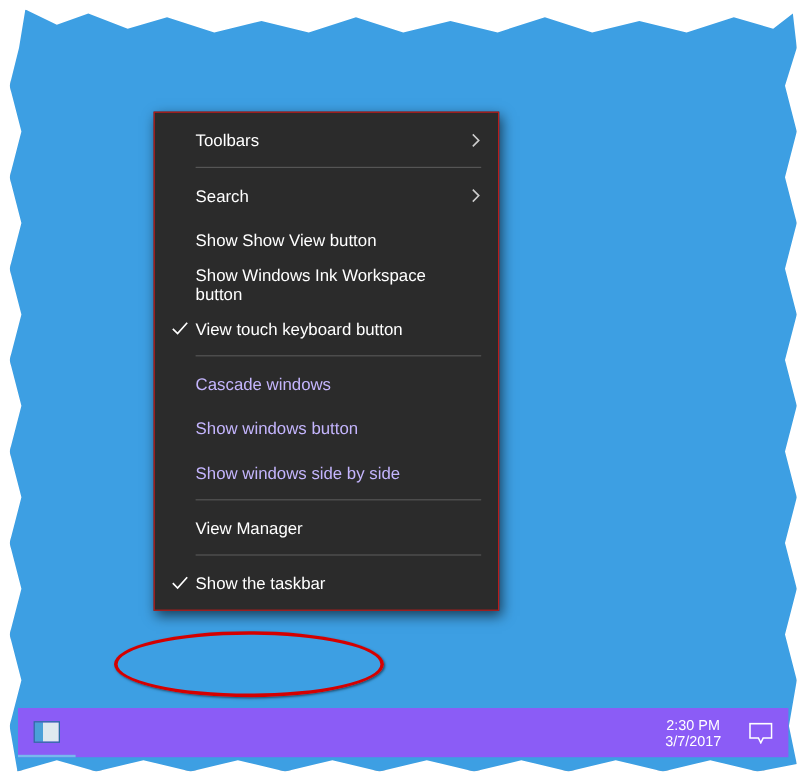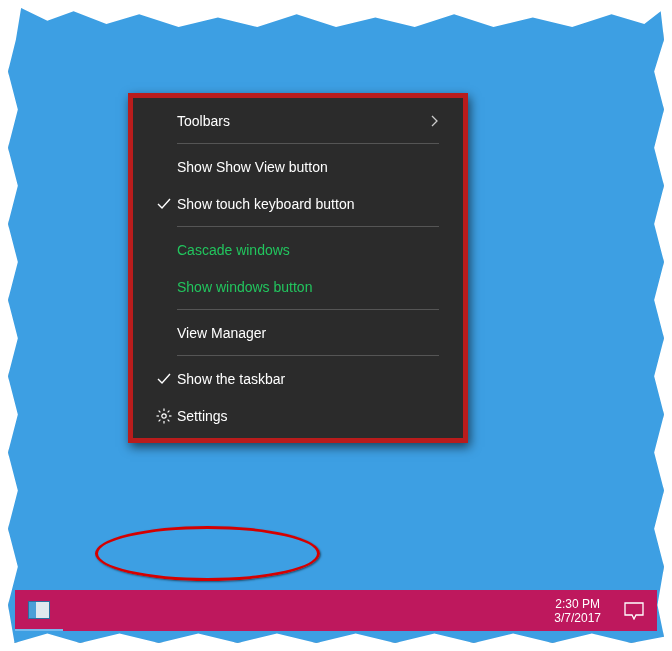--- a/index.html
+++ b/index.html
@@ -16,21 +16,21 @@
         95% 100%, 89% 98.5%, 83% 100%, 77% 98.5%, 71% 100%, 65% 98.5%, 59% 100%, 53% 98.5%, 47% 100%, 41% 98.5%, 35% 100%, 29% 98.5%, 23% 100%, 17% 98.5%, 11% 100%, 6% 98.5%, 1% 100%,
         0% 94%, 1.5% 88%, 0% 82%, 1.5% 76%, 0% 70%, 1.5% 64%, 0% 58%, 1.5% 52%, 0% 46%, 1.5% 40%, 0% 34%, 1.5% 28%, 0% 22%, 1.5% 16%, 0% 10%, 1.2% 5%
       );
       box-shadow: 0 3px 8px rgba(0,0,0,0.4);
     }
 
     .taskbar {
       position: absolute;
       left: 15px; right: 15px; bottom: 20px;
       height: 41px;
-      background: #be185d;
+      background: #8b5cf6;
       display: flex;
       align-items: center;
       color: #fff;
     }
     .taskbar-app {
       width: 48px; height: 41px;
       display: flex; align-items: center; justify-content: center;
       border-bottom: 2px solid #76b9ed;
     }
     .taskbar-app-icon {
@@ -44,42 +44,42 @@
       padding: 0 10px;
     }
     .taskbar-notif {
       width: 46px; height: 41px;
       display:flex; align-items:center; justify-content:center;
     }
 
     .context-menu {
       position: absolute;
       left: 128px; top: 93px;
-      width: 340px;
+      width: 288px;
       background: #2b2b2b;
       color: #fff;
-      border: 5px solid #b91c1c;
+      border: 1px solid #b91c1c;
       box-shadow: 2px 4px 10px rgba(0,0,0,0.6);
-      padding: 4px 10px;
+      padding: 4px 0;
       font-size: 14px;
     }
     .menu-item {
       display: flex;
       align-items: center;
       height: 37px;
       padding: 0 14px 0 8px;
       cursor: default;
     }
     .menu-item .left-icon {
       width: 26px; display:flex; justify-content:center; align-items:center;
       color: #fff;
     }
     .menu-item .label { flex: 1; }
     .menu-item .right-icon { width: 16px; display:flex; justify-content:flex-end; color:#ccc; }
-    .menu-item.disabled { color: #22c55e; }
+    .menu-item.disabled { color: #c4b5fd; }
     .menu-sep {
       height: 1px; background: #555; margin: 4px 14px 4px 34px;
     }
 
     .highlight-ellipse {
       position: absolute;
       border: 3px solid #d40000;
       border-radius: 50%;
       pointer-events: none;
       box-shadow: 1px 1px 2px rgba(0,0,0,0.5);
@@ -114,52 +114,71 @@
     <span class="left-icon"></span>
     <span class="label">Toolbars</span>
     <span class="right-icon">
       <svg width="8" height="12" viewBox="0 0 8 12">
           <path d="M1 1 L6 6 L1 11" fill="none" stroke="#ccc" stroke-width="1.3"></path>
         </svg>
     </span>
   </div>
   <div class="menu-sep"></div>
 
+  <div class="menu-item">
+    <span class="left-icon"></span>
+    <span class="label">Search</span>
+    <span class="right-icon">
+      <svg width="8" height="12" viewBox="0 0 8 12">
+          <path d="M1 1 L6 6 L1 11" fill="none" stroke="#ccc" stroke-width="1.3"></path>
+        </svg>
+    </span>
+  </div>
 
   <div class="menu-item">
     <span class="left-icon"></span>
     <span class="label">Show Show View button</span>
     <span class="right-icon"></span>
   </div>
 
+  <div class="menu-item">
+    <span class="left-icon"></span>
+    <span class="label">Show Windows Ink Workspace button</span>
+    <span class="right-icon"></span>
+  </div>
 
   <div class="menu-item">
     <span class="left-icon">
       <svg width="14" height="12" viewBox="0 0 14 12">
           <path d="M1 6 L5 10 L13 1" fill="none" stroke="#fff" stroke-width="1.4"></path>
         </svg>
     </span>
-    <span class="label">Show touch keyboard button</span>
+    <span class="label">View touch keyboard button</span>
     <span class="right-icon"></span>
   </div>
 
   <div class="menu-sep"></div>
 
   <div class="menu-item disabled">
     <span class="left-icon"></span>
     <span class="label">Cascade windows</span>
     <span class="right-icon"></span>
   </div>
 
   <div class="menu-item disabled">
     <span class="left-icon"></span>
     <span class="label">Show windows button</span>
     <span class="right-icon"></span>
   </div>
 
+  <div class="menu-item disabled">
+    <span class="left-icon"></span>
+    <span class="label">Show windows side by side</span>
+    <span class="right-icon"></span>
+  </div>
 
 
   <div class="menu-sep"></div>
 
   <div class="menu-item">
     <span class="left-icon"></span>
     <span class="label">View Manager</span>
     <span class="right-icon"></span>
   </div>
 
@@ -168,35 +187,16 @@
   <div class="menu-item">
     <span class="left-icon">
       <svg width="14" height="12" viewBox="0 0 14 12">
           <path d="M1 6 L5 10 L13 1" fill="none" stroke="#fff" stroke-width="1.4"></path>
         </svg>
     </span>
     <span class="label">Show the taskbar</span>
     <span class="right-icon"></span>
   </div>
 
-  <div class="menu-item">
-    <span class="left-icon">
-      <svg width="16" height="16" viewBox="0 0 16 16">
-        <circle cx="8" cy="8" r="2.2" fill="none" stroke="#fff" stroke-width="1.2"></circle>
-        <g stroke="#fff" stroke-width="1.2">
-          <line x1="8" y1="0.5" x2="8" y2="3"></line>
-            <line x1="8" y1="13" x2="8" y2="15.5"></line>
-          <line x1="0.5" y1="8" x2="3" y2="8"></line>
-            <line x1="13" y1="8" x2="15.5" y2="8"></line>
-          <line x1="2.6" y1="2.6" x2="4.4" y2="4.4"></line>
-            <line x1="11.6" y1="11.6" x2="13.4" y2="13.4"></line>
-          <line x1="13.4" y1="2.6" x2="11.6" y2="4.4"></line>
-            <line x1="4.4" y1="11.6" x2="2.6" y2="13.4"></line>
-        </g>
-      </svg>
-    </span>
-    <span class="label">Settings</span>
-    <span class="right-icon"></span>
-  </div>
 
 </div>
 
 <div class="highlight-ellipse" style="left:95px; top:526px; width:225px; height:55px;"></div>
 
 </body></html>

